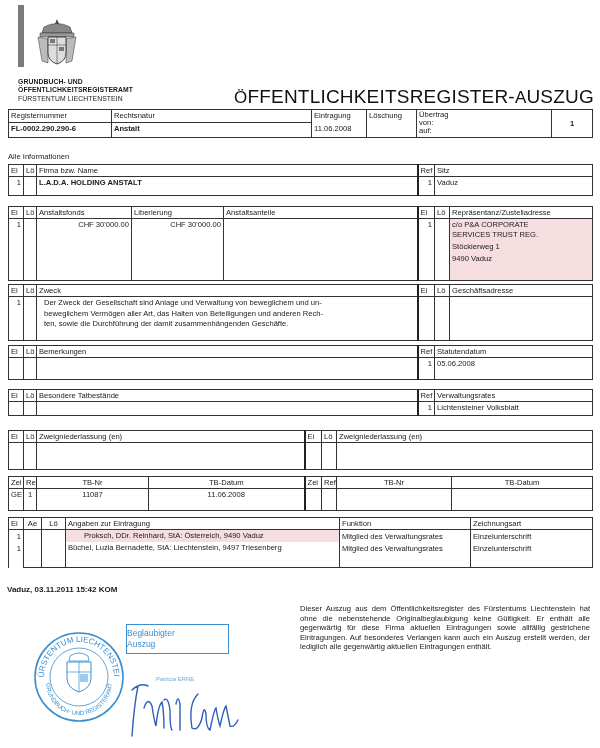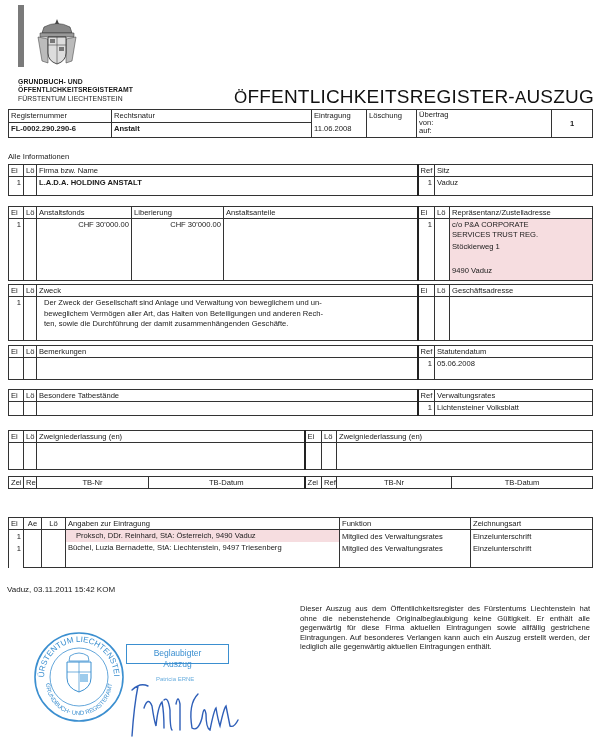--- a/index.html
+++ b/index.html
@@ -18,25 +18,25 @@
   table.grid td { border: 1px solid #333; vertical-align: top; padding: 1px 2px; font-size: 7.6px; line-height: 9.3px; white-space: nowrap; overflow: hidden; }
   table.grid tr.head td { height: 11px; }
   td.num { text-align: right; }
   td.ctr { text-align: center; }
   .bold { font-weight: bold; }
   .pink { background: #f6dde0; }
   td.thick-r { border-right: 2px solid #222 !important; }
 
   .alle { left: 8px; top: 152px; font-size: 7.6px; }
 
-  .footer-date { left: 7px; top: 585px; font-size: 8px; font-weight: normal; }
+  .footer-date { left: 7px; top: 585px; font-size: 8px; font-weight: bold; }
   .disclaimer { left: 300px; top: 561px; width: 290px; font-size: 7.6px; line-height: 9.6px; text-align: justify; margin-top: 43px; }
 
   .seal { left: 32px; top: 630px; width: 94px; height: 94px; }
-  .stamp-box { left: 126px; top: 644px; width: 103px; height: 20px; border: 1.5px solid #3b8fd0; color: #3b8fd0; font-size: 8.5px; text-align: center; line-height: 11px; padding-top: 3px; }
+  .stamp-box { left: 126px; top: 624px; width: 103px; height: 30px; border: 1.5px solid #3b8fd0; color: #3b8fd0; font-size: 8.5px; text-align: left; line-height: 11px; padding-top: 3px; }
   .stamp-name { left: 156px; top: 676px; font-size: 6px; color: #6aaede; }
   .signature { left: 120px; top: 670px; width: 130px; height: 72px; }
 </style>
 </head>
 <body>
 
 <div class="abs grey-bar"></div>
 <svg class="abs crest" viewBox="0 0 42 50">
   <path d="M21 2 l2 5 h-4z" fill="#444"></path>
   <path d="M8 10 Q21 3 34 10 L36 16 L6 16 Z" fill="#888" stroke="#333" stroke-width="0.6"></path>
@@ -142,21 +142,21 @@
     <td></td>
     <td class="num">CHF 30'000.00</td>
     <td class="num">CHF 30'000.00</td>
     <td class="thick-r"></td>
     <td class="num">1</td>
     <td></td>
     <td class="pink" style="line-height:10px">
       <div>c/o P&amp;A CORPORATE</div>
       <div>SERVICES TRUST REG.</div>
       <div style="margin-top:2px">Stöckierweg 1</div>
-      <div style="margin-top:14px">9490 Vaduz</div>
+      <div style="margin-top:2px">9490 Vaduz</div>
     </td>
   </tr>
 </tbody>
   </table>
 
 <table class="grid" style="left:8px; top:284px; width:584px;">
   <colgroup>
       <col style="width:15px">
       <col style="width:13px">
       <col style="width:381px">
@@ -283,20 +283,30 @@
   <tbody>
       <tr class="head">
     <td>Zei</td>
     <td>Ref</td>
     <td class="ctr">TB-Nr</td>
     <td class="ctr thick-r">TB-Datum</td>
     <td>Zei</td>
     <td>Ref</td>
     <td class="ctr">TB-Nr</td>
     <td class="ctr">TB-Datum</td>
+  </tr>
+  <tr>
+    <td style="height:22px">GE</td>
+    <td class="ctr">1</td>
+    <td class="ctr">11087</td>
+    <td class="ctr thick-r">11.06.2008</td>
+    <td></td>
+    <td></td>
+    <td></td>
+    <td></td>
   </tr>
 </tbody>
   </table>
 
 <table class="grid" style="left:8px; top:517px; width:584px;">
   <colgroup>
       <col style="width:15px">
       <col style="width:18px">
       <col style="width:24px">
       <col style="width:274px">
@@ -313,21 +323,21 @@
     <td>Zeichnungsart</td>
   </tr>
   <tr>
     <td style="border-bottom:none; line-height:12px; height:38px" class="num">
       <div>1</div>
       <div>1</div>
     </td>
     <td></td>
     <td></td>
     <td style="line-height:12px; padding:0">
-      <div class="pink" style="padding:0 10px">Proksch, DDr. Reinhard, StA: Österreich, 9490 Vaduz</div>
+      <div class="pink" style="padding:0 18px">Proksch, DDr. Reinhard, StA: Österreich, 9490 Vaduz</div>
       <div style="padding:0 2px">Büchel, Luzia Bernadette, StA: Liechtenstein, 9497 Triesenberg</div>
     </td>
     <td style="line-height:12px">
       <div>Mitglied des Verwaltungsrates</div>
       <div>Mitglied des Verwaltungsrates</div>
     </td>
     <td style="line-height:12px">
       <div>Einzelunterschrift</div>
       <div>Einzelunterschrift</div>
     </td>

